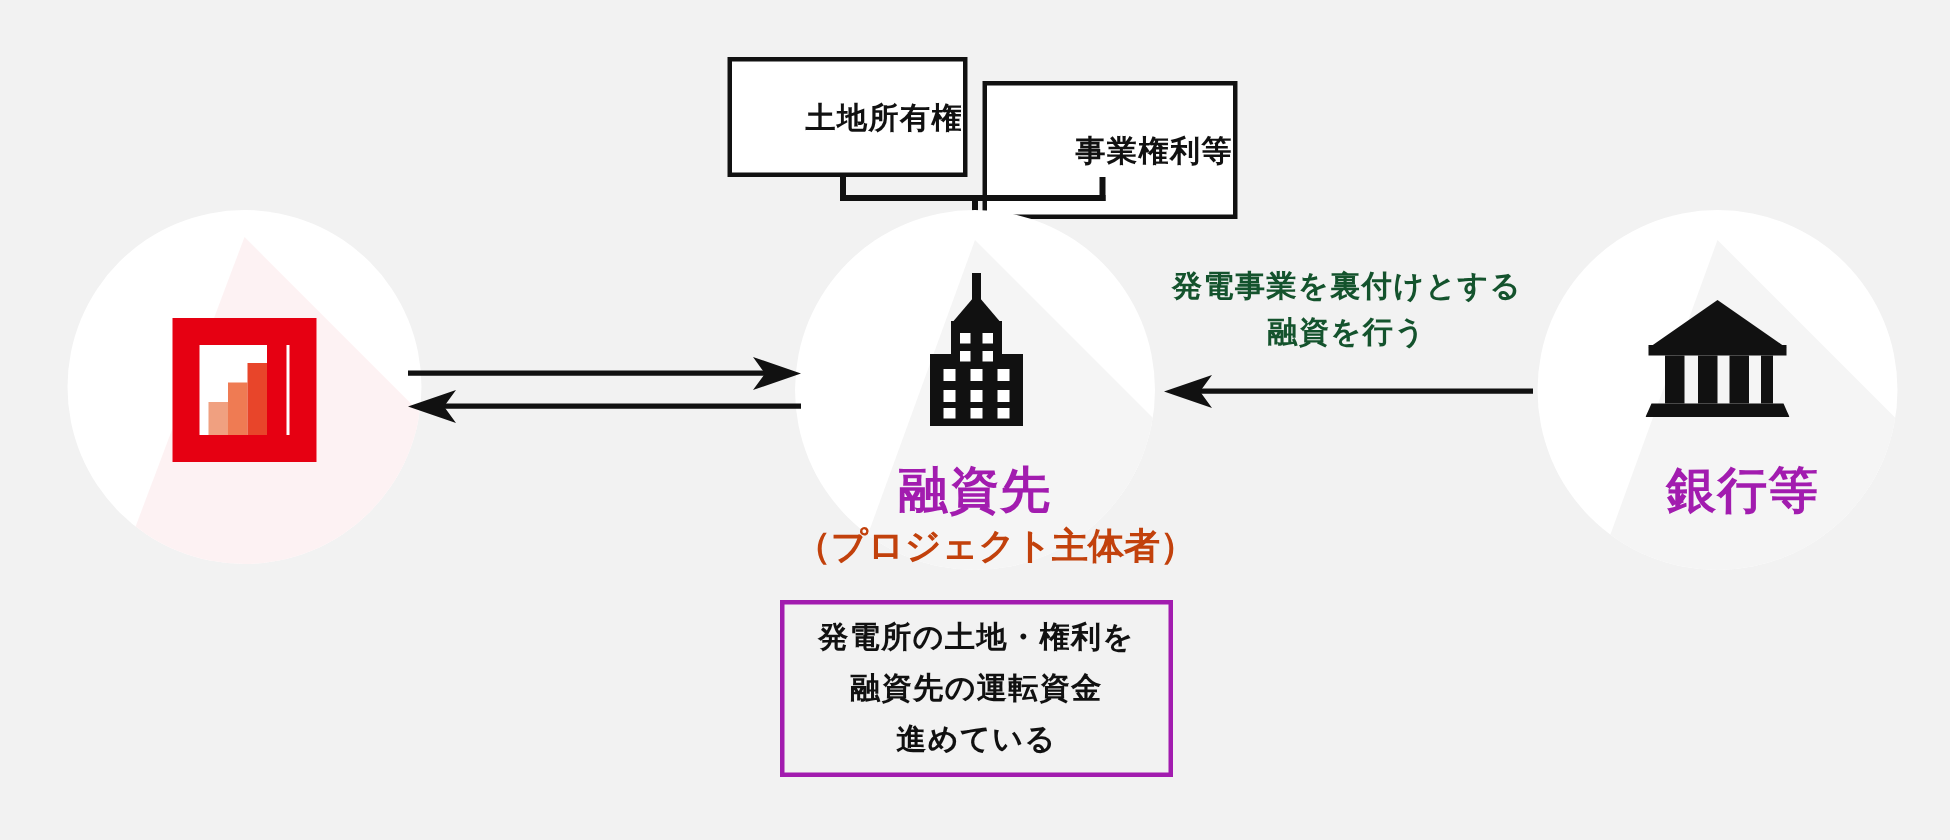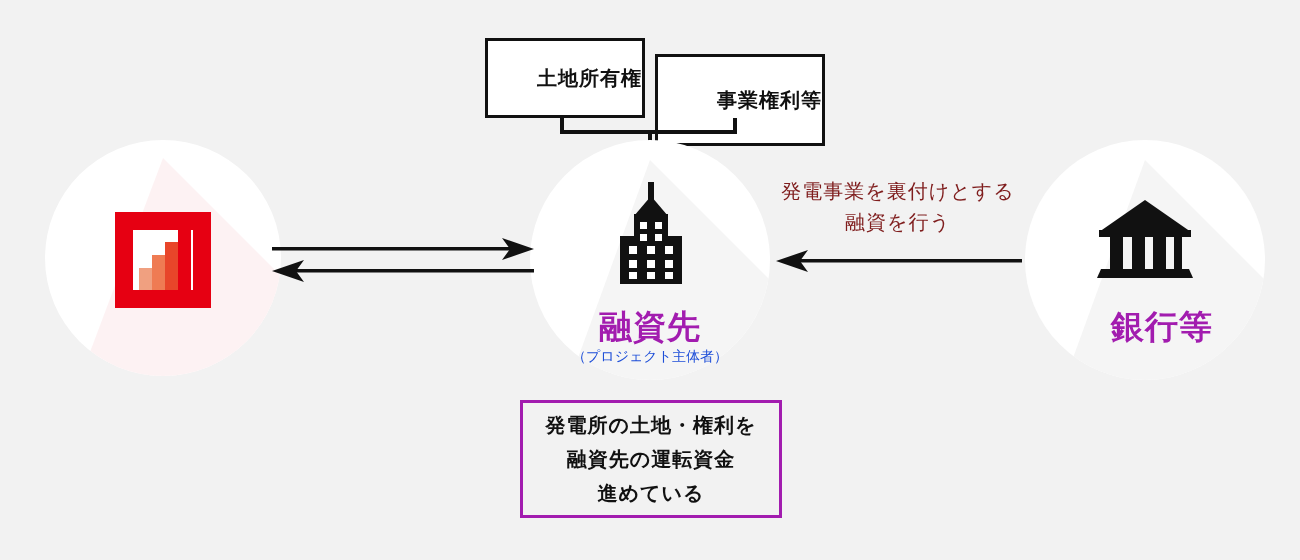--- a/index.html
+++ b/index.html
@@ -71,24 +71,25 @@
     text-align: center;
     font-weight: bold;
     font-size: 33px;
     letter-spacing: 1px;
     white-space: nowrap;
     color: #a21caf;
   }
   .node-sub {
     position: absolute;
     text-align: center;
-    font-size: 14px;
+    font-size: 24px;
     white-space: nowrap;
-    color: #1d4ed8;
+    color: #c2410c;
     letter-spacing: 0px;
+    font-weight: bold;
   }
 
   
   .top-box {
     position: absolute;
     box-sizing: border-box;
     background: #ffffff;
     border: 3px solid #111111;
     display: flex;
     align-items: center;
@@ -120,25 +121,25 @@
   
   .conn {
     position: absolute;
     background: #111111;
   }
 
   
   .flow-label {
     position: absolute;
     text-align: center;
-    font-weight: normal;
+    font-weight: bold;
     font-size: 20px;
     line-height: 31px;
     letter-spacing: 1px;
-    color: #7f1d1d;
+    color: #14532d;
     white-space: nowrap;
   }
 
   
   .arrow { position: absolute; }
 </style>
 </head>
 <body>
 
 <div id="diagram">

